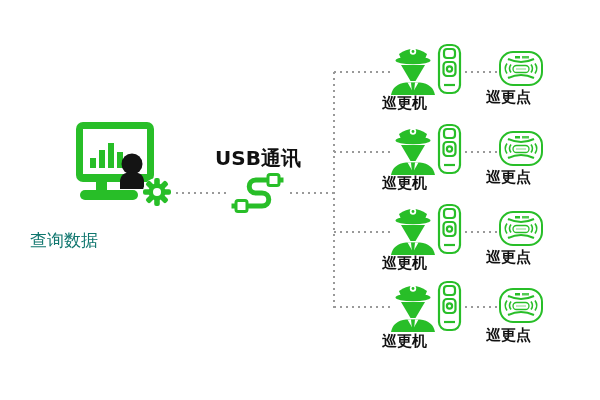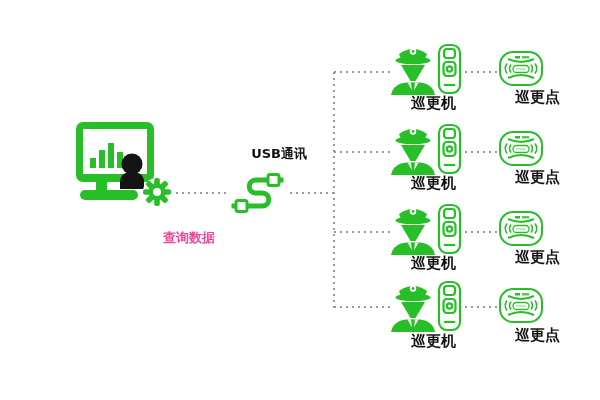--- a/index.html
+++ b/index.html
@@ -5,24 +5,24 @@
   html,body{margin:0;padding:0;background:#fff;}
   .canvas{
     position:relative;width:600px;height:400px;background:#ffffff;overflow:hidden;
     font-family:"DejaVu Sans","Liberation Sans",sans-serif;
   }
   .abs{position:absolute;}
   
   .hline{height:2px;background-image:repeating-linear-gradient(90deg,#999 0 2px,transparent 2px 6px);}
   .vline{width:2px;background-image:repeating-linear-gradient(180deg,#999 0 2px,transparent 2px 6px);}
   
-  .lbl{color:#111;text-align:right;line-height:1.15;white-space:nowrap;}
+  .lbl{color:#111;text-align:left;line-height:1.15;white-space:nowrap;}
   .lbl-main{font-size:20px;font-weight:700;}
-  .lbl-sub{font-size:13px;color:#ec4899;font-weight:700;}
-  .lbl-usb{font-size:13px;font-weight:700;}
+  .lbl-sub{font-size:17px;color:#0f766e;font-weight:400;}
+  .lbl-usb{font-size:20px;font-weight:700;}
   .lbl-row{font-size:15px;font-weight:700;}
   svg{display:block;}
 </style>
 </head>
 <body>
 
 <div class="canvas">
 
   <div class="abs hline" style="left:176px;top:192px;width:158px;"></div>
   <div class="abs vline" style="left:333px;top:72px;height:237px;"></div>

